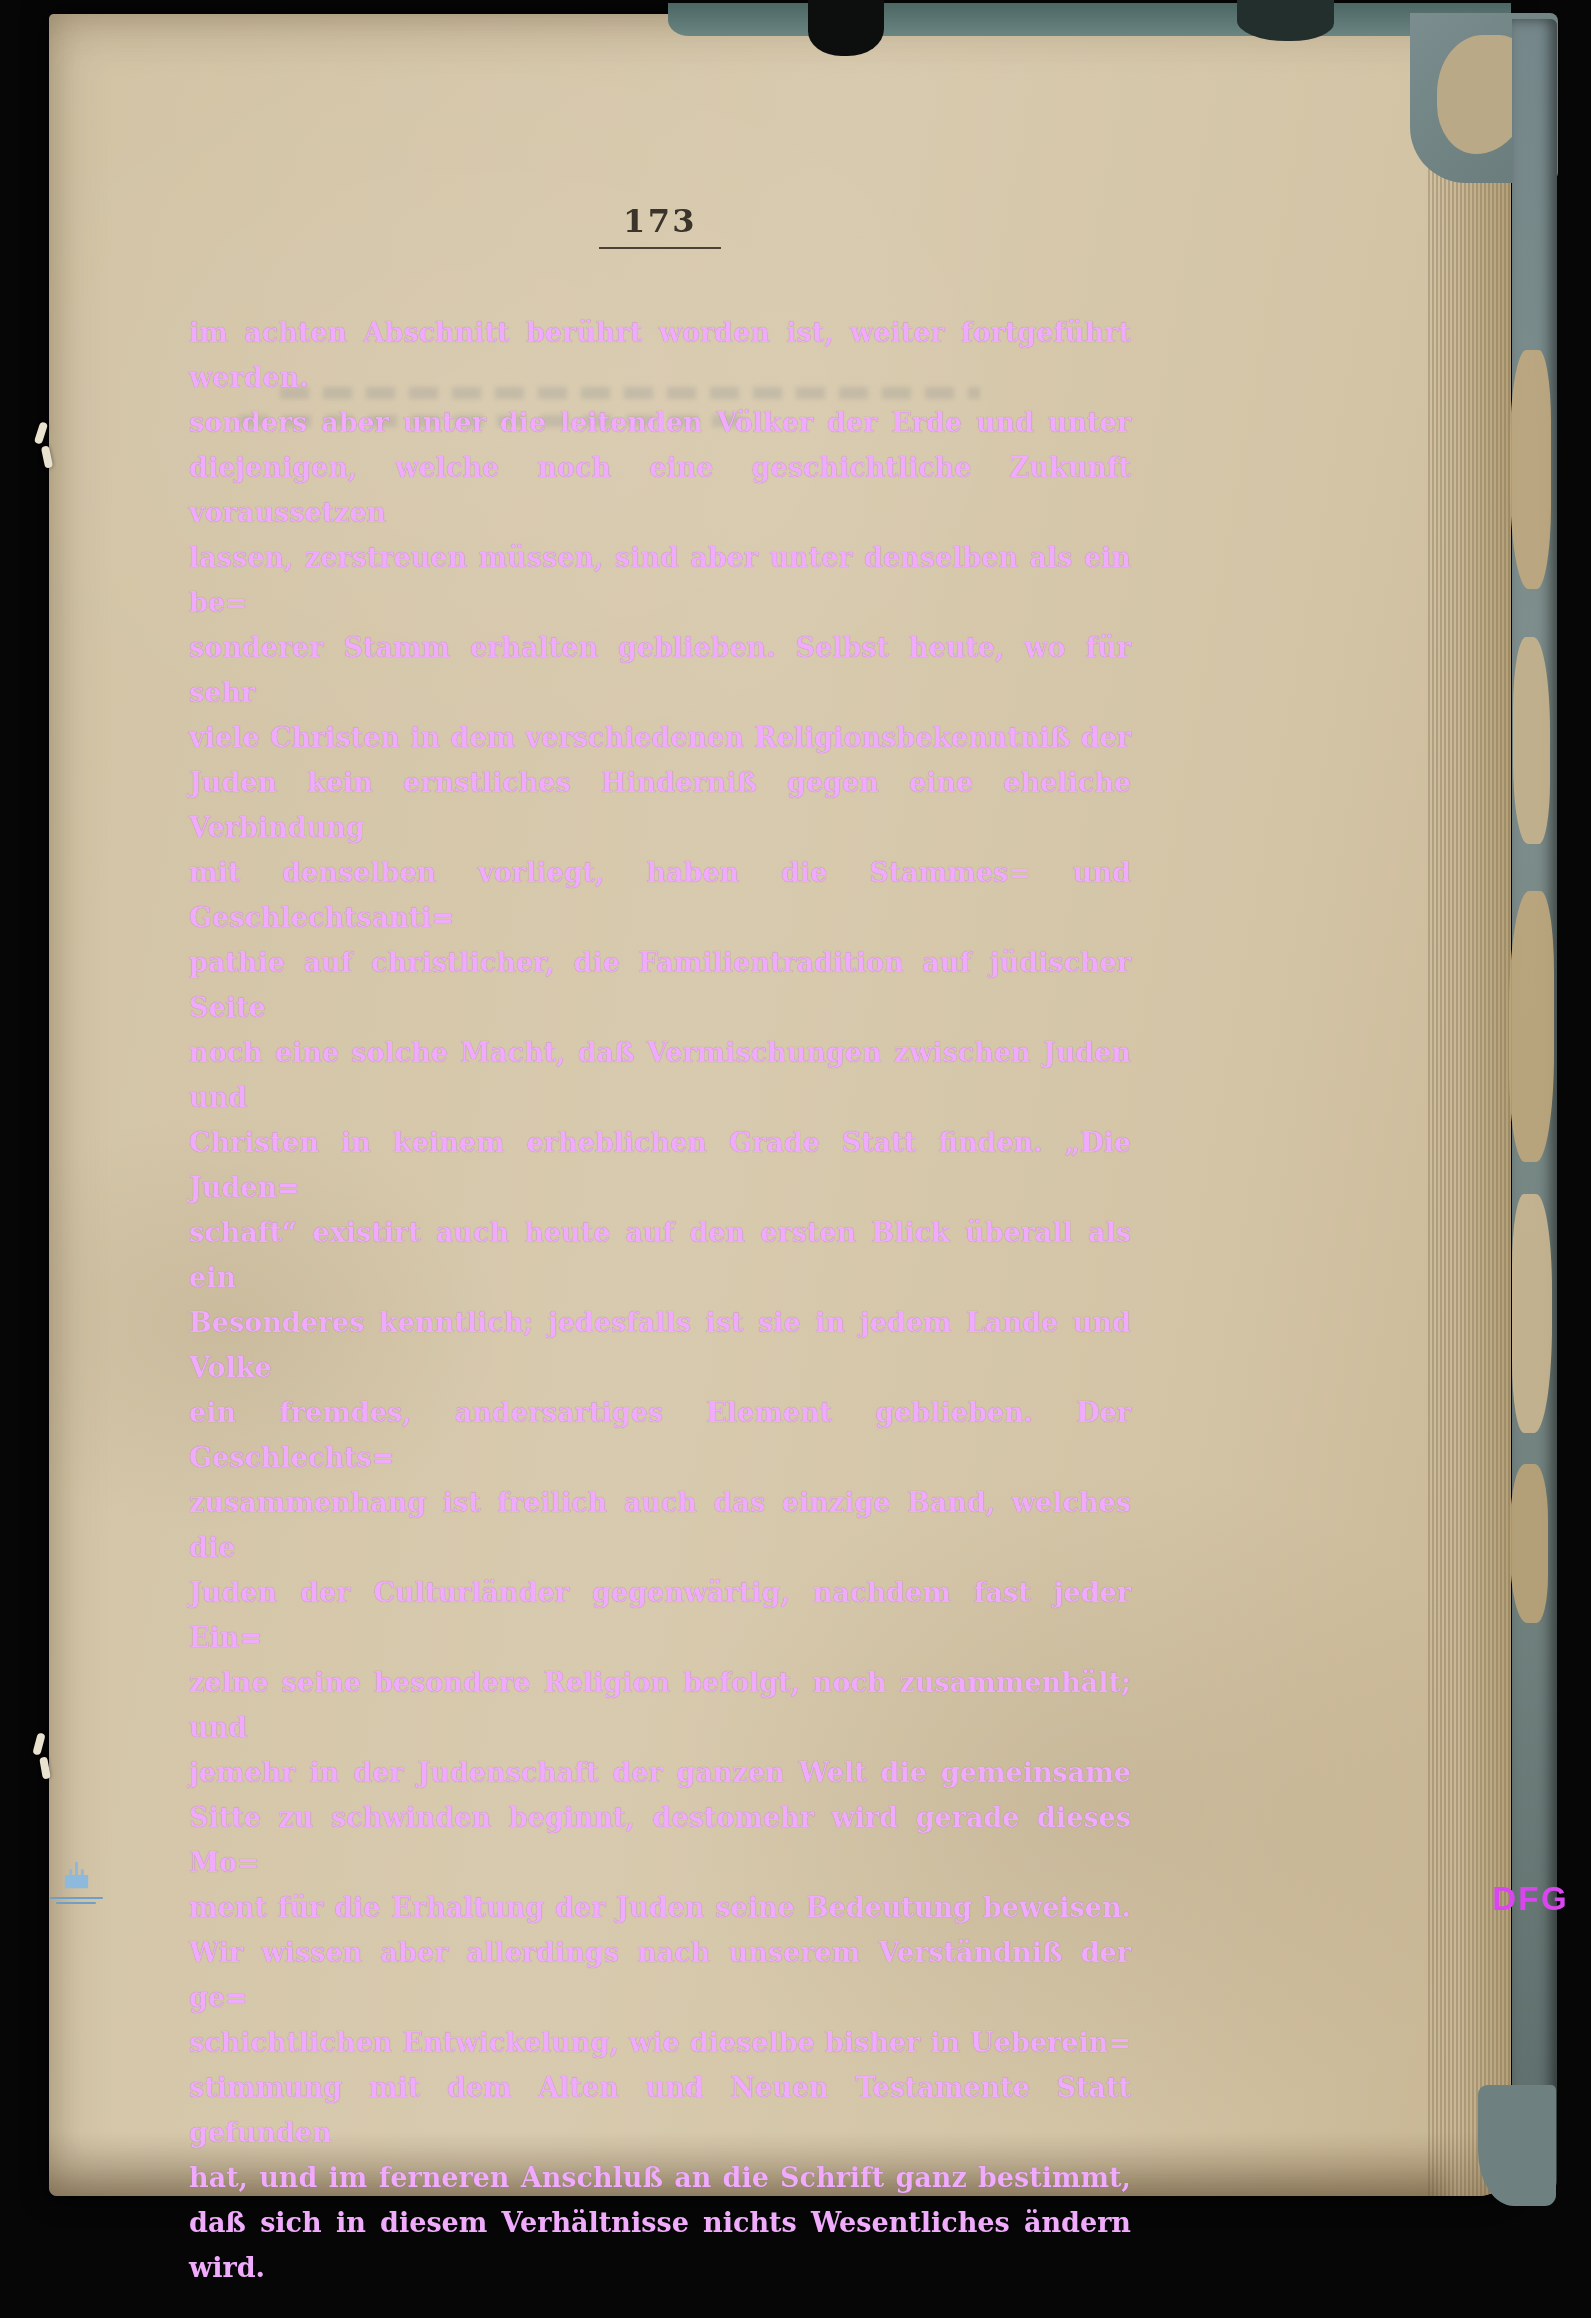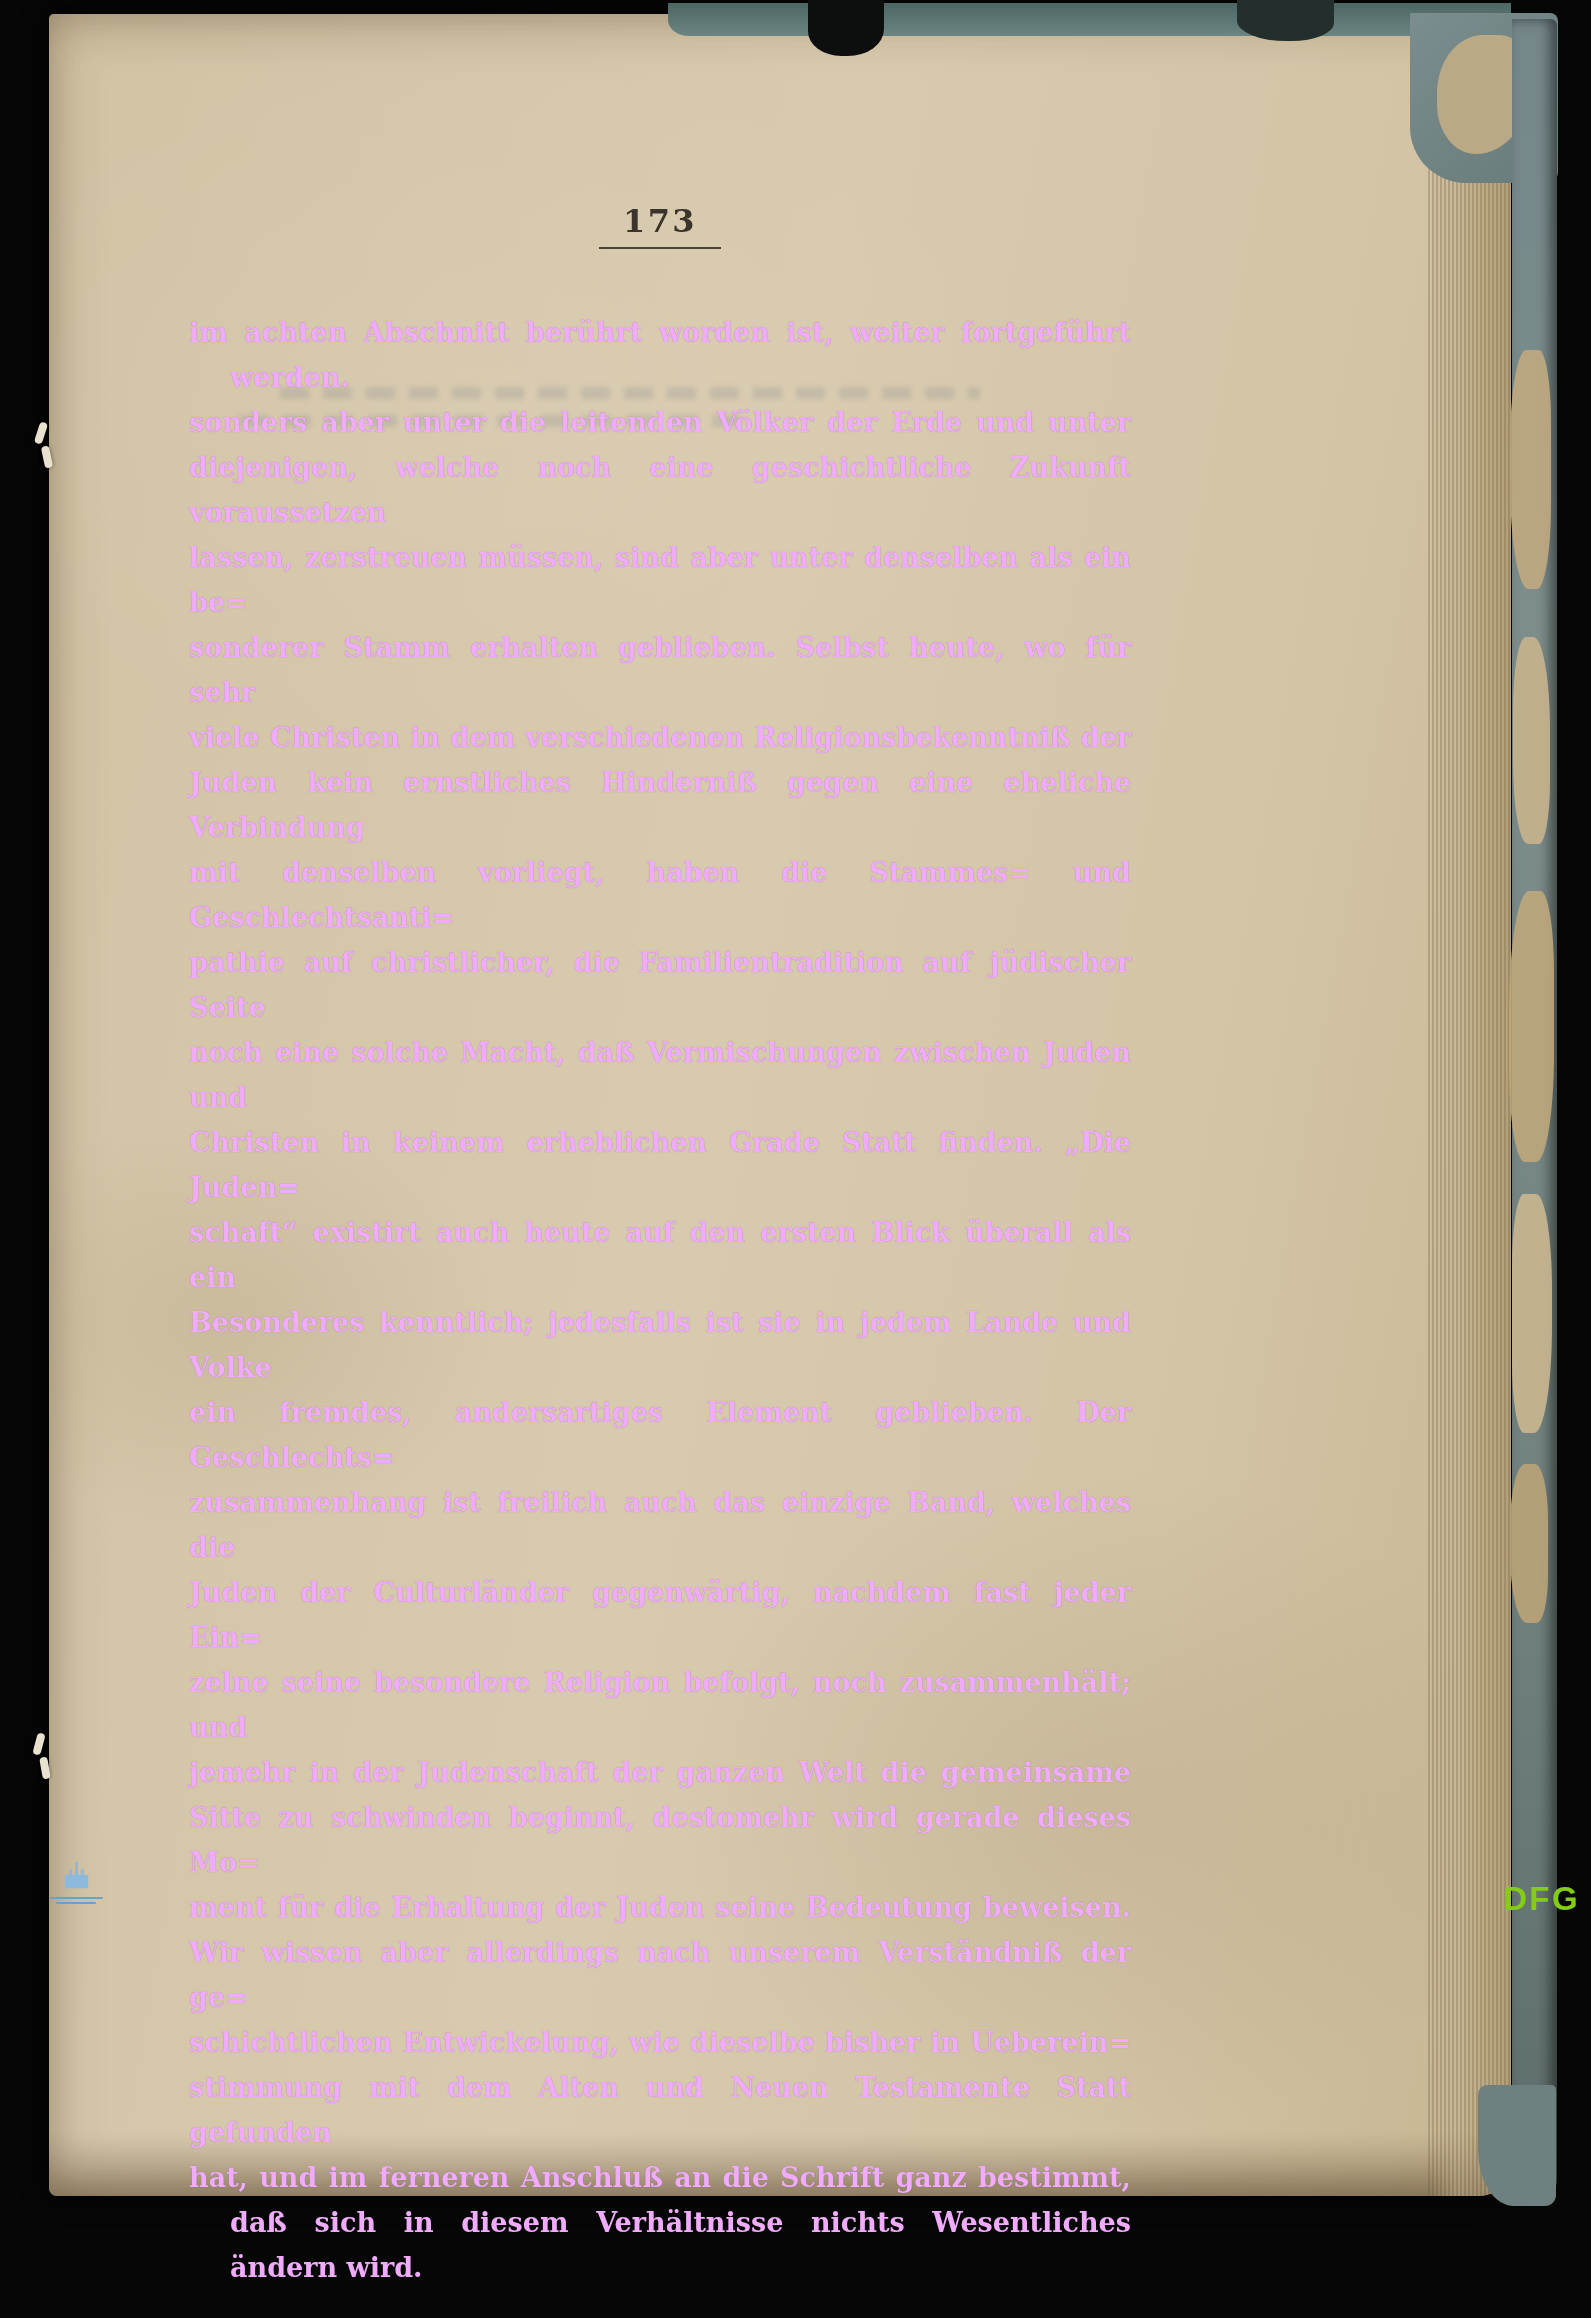--- a/index.html
+++ b/index.html
@@ -117,36 +117,36 @@
     position: absolute; left: 189px; top: 310px; width: 942px;
   }
   .line {
     font: 700 27px/45px "DejaVu Serif", serif;
     color: #f0abfc;
     text-shadow: 0 0 0.8px rgba(59,52,43,.45);
     text-align: justify;
     text-align-last: justify;
   }
   .line.indent { text-indent: 49px; }
-  .line.endline { text-align-last: left; margin-left: 41px; }
+  .line.endline { text-align-last: left; }
 
   
   .stamp {
     position: absolute; left: 38px; bottom: 17.5px; width: 76px;
     text-align: center;
   }
   .stamp svg { display: block; margin: 0 auto 3.2px; }
   .stamp-line { height: 2.4px; background: #6f9fc4; margin: 2.4px auto; border-radius: 1.6px; }
   .sl1 { width: 53px; }
   .sl2 { width: 40px; }
   .dfg {
-    position: absolute; right: 11px; bottom: 9.5px;
+    position: absolute; right: 22px; bottom: 9.5px;
     font: 700 33px/1 "Liberation Sans", sans-serif;
     letter-spacing: 2.4px;
-    color: #84cc16;
+    color: #d946ef;
   }
 </style>
 </head>
 <body>
 
 <div class="stage">
 
   <div class="paper">
     <div class="fore-edge"></div>
     <div class="bottom-shade"></div>

